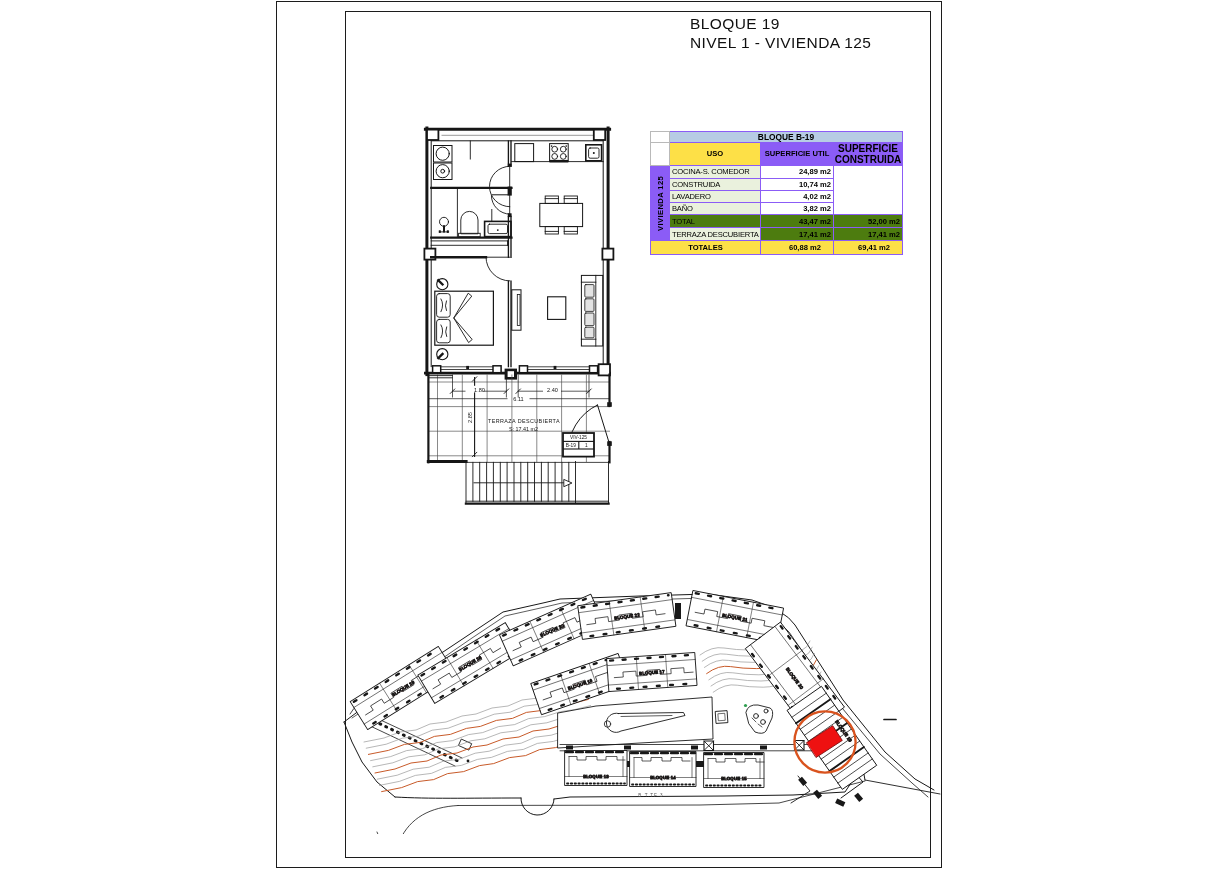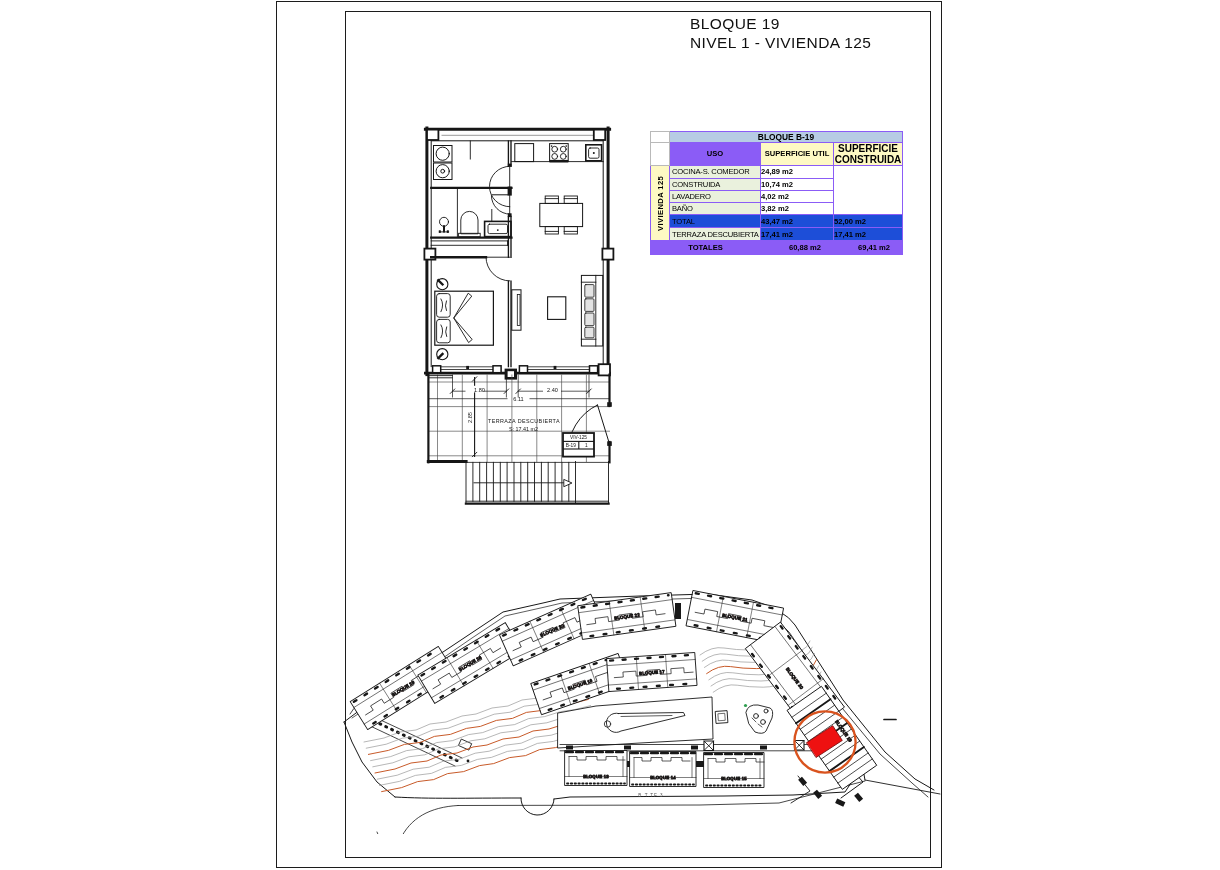--- a/index.html
+++ b/index.html
@@ -16,28 +16,28 @@
   
   .area-table { position:absolute; left:650px; top:131px; border-collapse:collapse;
     font-size:7.6px; color:#000; table-layout:fixed; width:252px; }
   .area-table td { border:1px solid #8b5cf6; overflow:hidden; white-space:nowrap; }
   .area-table td.ghost { border:1px solid #b9b9b9; background:#fff; }
   .area-table td.thickL { border-left-width:1.6px; }
   .area-table td.thickR { border-right-width:1.6px; }
   .area-table td.thickT { border-top-width:1.6px; }
   .area-table td.thickB { border-bottom-width:1.6px; }
   .c-blue  { background:#b7cce4; }
-  .c-gray  { background:#8b5cf6; }
-  .c-yel   { background:#fef9c3;margin-top:44px; }
+  .c-gray  { background:#fde047; }
+  .c-yel   { background:#8b5cf6;margin-top:44px; }
   .c-lgr   { background:#eaf1dd; }
-  .c-mgr   { background:#1d4ed8;margin-top:20px; }
+  .c-mgr   { background:#4d7c0f;margin-top:20px; }
   .t-title { text-align:center; font-weight:700; font-size:8.4px; }
   .t-head  { text-align:center; font-weight:700; line-height:1.12; }
   .t-lab   { text-align:left; font-weight:400; padding-left:2px; letter-spacing:-.2px; }
-  .t-val   { text-align:left; font-weight:700; padding-right:2px; }
+  .t-val   { text-align:right; font-weight:700; padding-right:2px; }
   .t-valb  { text-align:right; font-weight:700; padding-right:12px; }
   .vert-cell div { writing-mode:vertical-rl; transform:rotate(180deg); margin:0 auto;
     font-weight:700; letter-spacing:.4px; font-size:7.6px; text-align:center; height:74px; }
 
   svg text { font-family:"Liberation Sans", sans-serif; }
   .plan-svg { position:absolute; left:418px; top:116px; }
   .site-svg { position:absolute; left:340px; top:578px; }
 </style>
 </head>
 <body>

